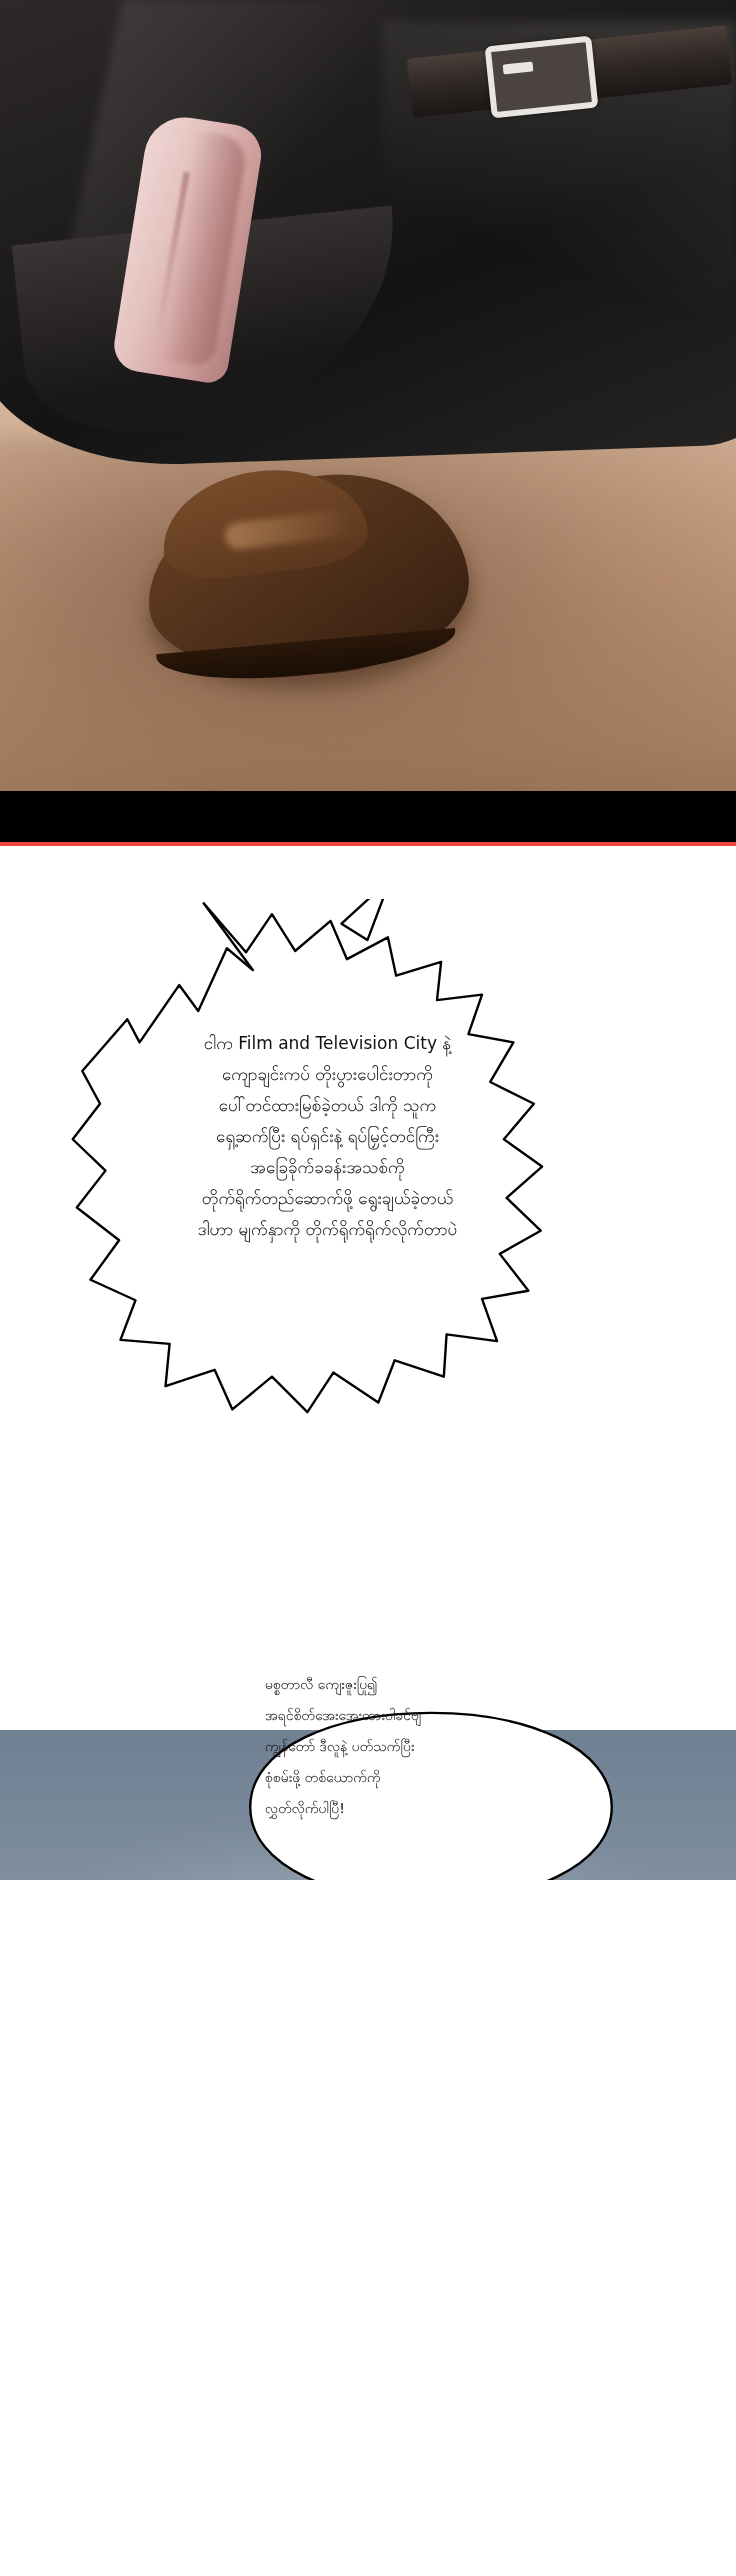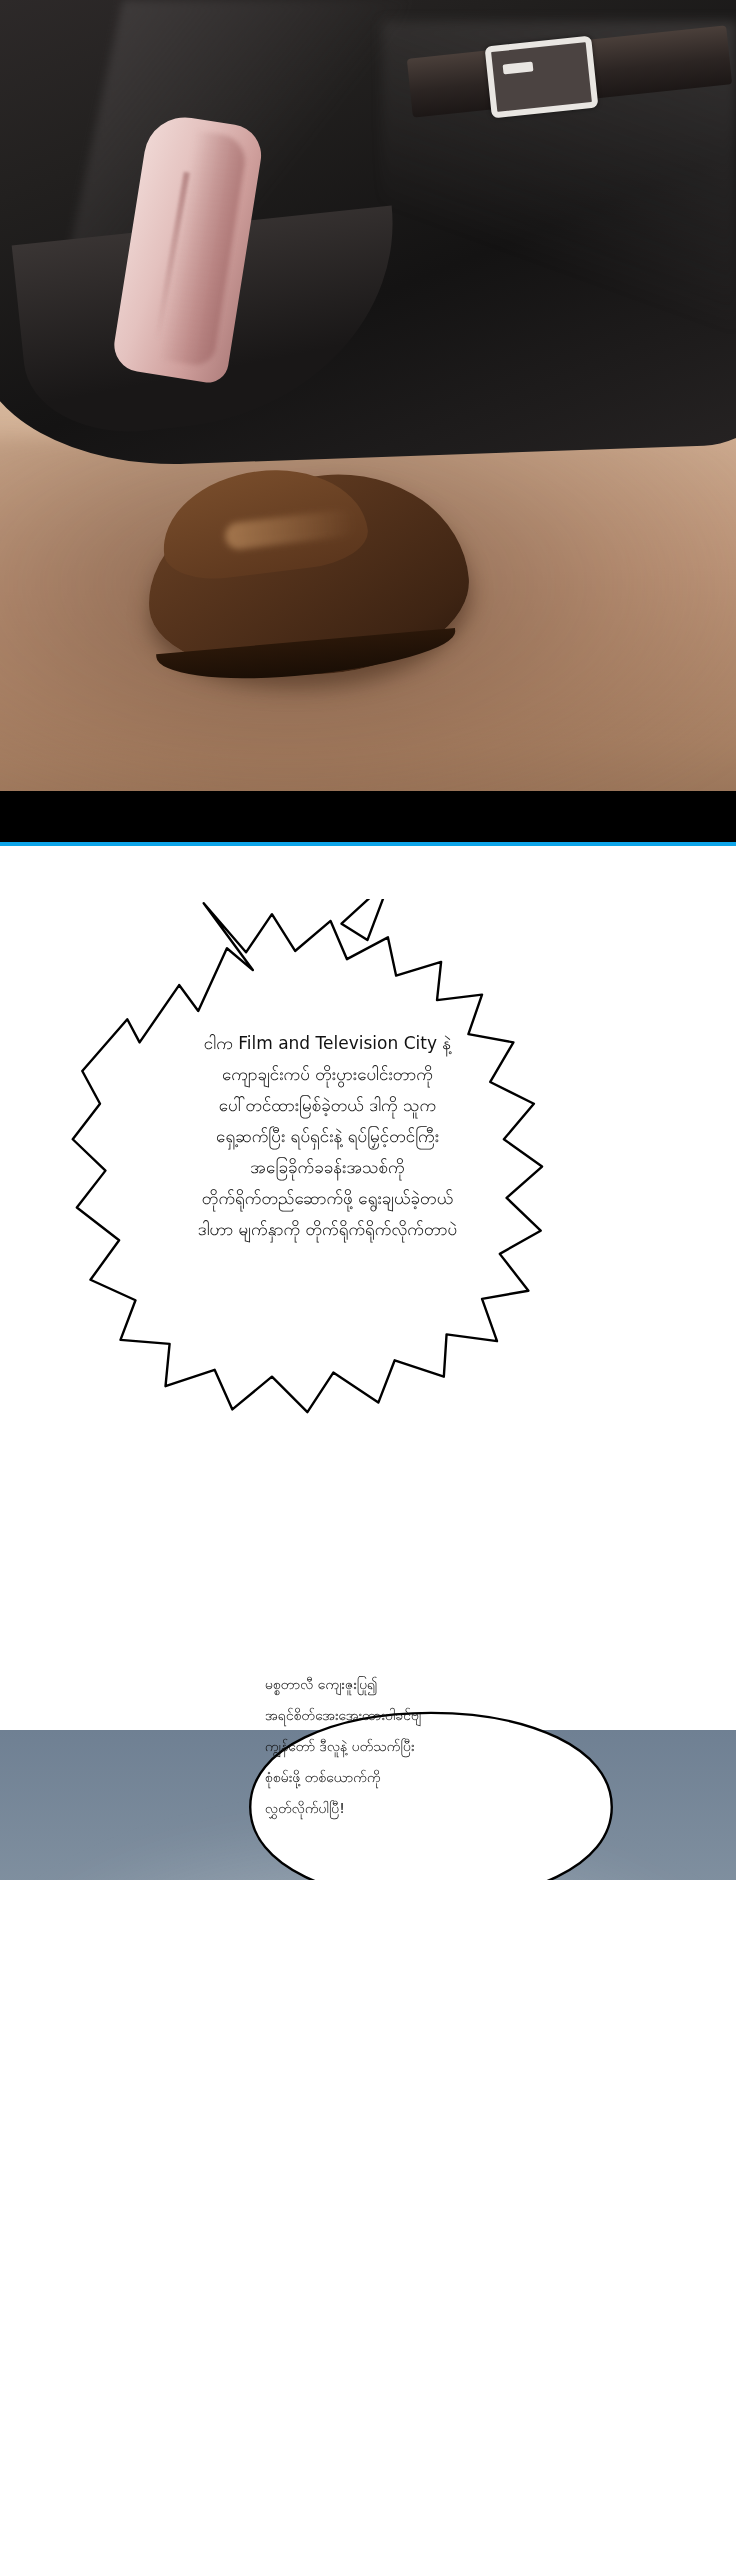--- a/index.html
+++ b/index.html
@@ -8,21 +8,21 @@
     background: #ffffff;
   }
   body {
     font-family: "DejaVu Sans", sans-serif;
   }
   #page {
     position: relative;
     width: 737px;
     height: 1880px;
     overflow: hidden;
-    background: #0ea5e9;
+    background: #ef4444;
   }
 
   
   .panel-top {
     position: absolute;
     left: 0; top: 0;
     width: 737px; height: 842px;
     overflow: hidden;
     background: #2b2420;
   }

